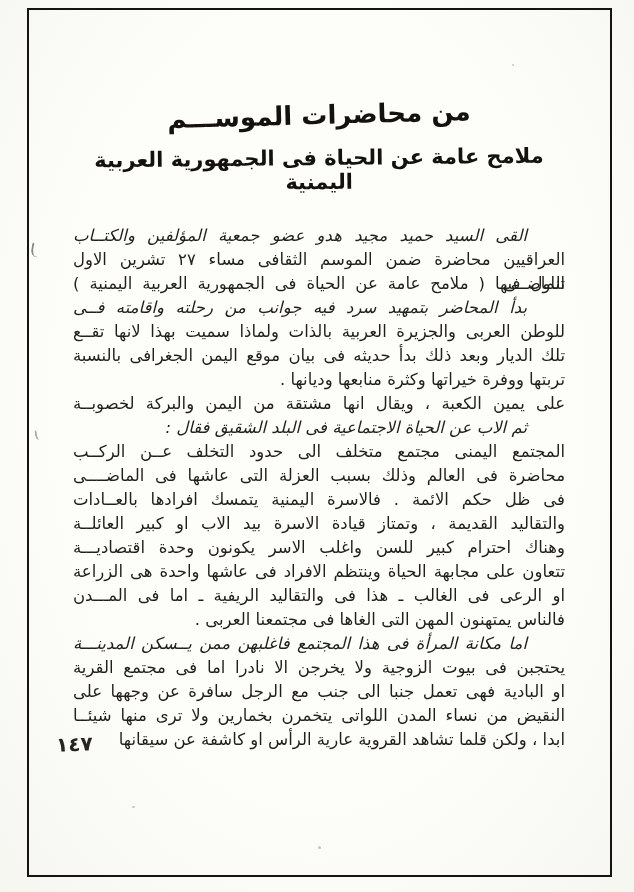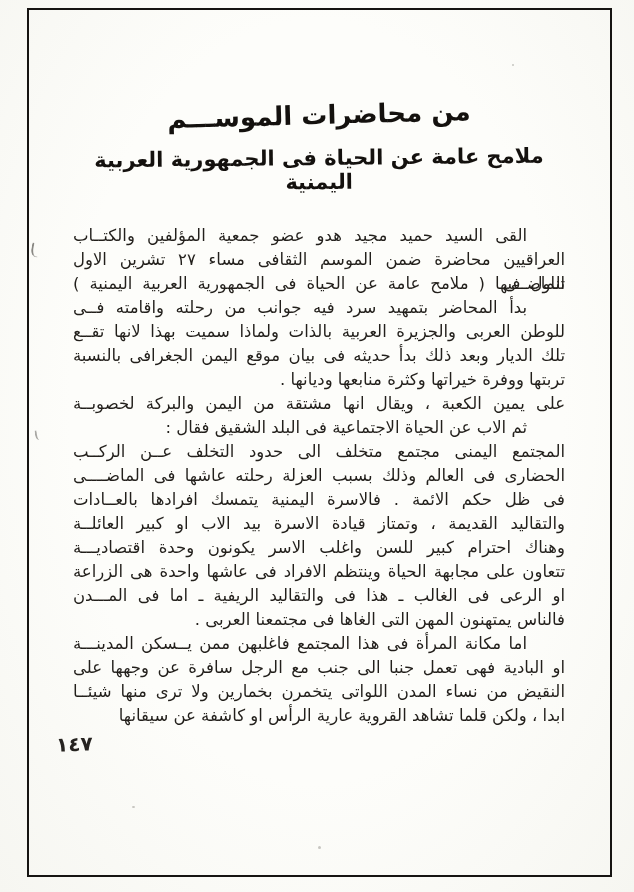--- a/index.html
+++ b/index.html
@@ -46,21 +46,21 @@
   }
   .bodytext { margin-top:30px; }
   .line {
     font-size:16.5px;
     line-height:24px;
     height:24px;
     text-align:justify;
     text-align-last:justify;
     color:#221f1b;
   }
-  .line.first { padding-right:38px; }
+  .line.first { padding-right:38px;font-style:italic; }
   .line.end { text-align-last:right; }
   .pagenum {
     position:absolute;
     left:56px; top:732px;
     font-size:20px;
     font-weight:bold;
     transform:rotate(-2deg);
     color:#262320;
   }
   .artifact { position:absolute; pointer-events:none; }
@@ -104,31 +104,32 @@
         <div class="line first">بدأ المحاضر بتمهيد سرد فيه جوانب من رحلته واقامته فــى</div>
         <div class="line">للوطن العربى والجزيرة العربية بالذات ولماذا سميت بهذا لانها تقــع</div>
         <div class="line">تلك الديار وبعد ذلك بدأ حديثه فى بيان موقع اليمن الجغرافى بالنسبة</div>
         <div class="line end">تربتها ووفرة خيراتها وكثرة منابعها وديانها .</div>
         <div class="line">على يمين الكعبة ، ويقال انها مشتقة من اليمن والبركة لخصوبــة</div>
       </div>
 
       <div class="para">
         <div class="line first end">ثم الاب عن الحياة الاجتماعية فى البلد الشقيق فقال :</div>
         <div class="line">المجتمع اليمنى مجتمع متخلف الى حدود التخلف عــن الركــب</div>
-        <div class="line">الحضارى فى العالم وذلك بسبب العزلة رحلته عاشها فى الماضــــى</div>
+        <div class="line">محاضرة فى العالم وذلك بسبب العزلة التى عاشها فى الماضــــى</div>
         <div class="line">فى ظل حكم الائمة . فالاسرة اليمنية يتمسك افرادها بالعــادات</div>
         <div class="line">والتقاليد القديمة ، وتمتاز قيادة الاسرة بيد الاب او كبير العائلــة</div>
         <div class="line">وهناك احترام كبير للسن واغلب الاسر يكونون وحدة اقتصاديـــة</div>
         <div class="line">تتعاون على مجابهة الحياة وينتظم الافراد فى عاشها واحدة هى الزراعة</div>
         <div class="line">او الرعى فى الغالب ـ هذا فى والتقاليد الريفية ـ اما فى المـــدن</div>
         <div class="line end">فالناس يمتهنون المهن التى الغاها فى مجتمعنا العربى .</div>
       </div>
 
       <div class="para">
         <div class="line first">اما مكانة المرأة فى هذا المجتمع فاغلبهن ممن يــسكن المدينـــة</div>
+        <div class="line">يحتجبن فى بيوت الزوجية ولا يخرجن الا نادرا اما فى مجتمع القرية</div>
         <div class="line">او البادية فهى تعمل جنبا الى جنب مع الرجل سافرة عن وجهها على</div>
         <div class="line">النقيض من نساء المدن اللواتى يتخمرن بخمارين ولا ترى منها شيئــا</div>
         <div class="line end">ابدا ، ولكن قلما تشاهد القروية عارية الرأس او كاشفة عن سيقانها</div>
       </div>
 
     </div>
   </div>
 
   <div class="pagenum">١٤٧</div>
 

